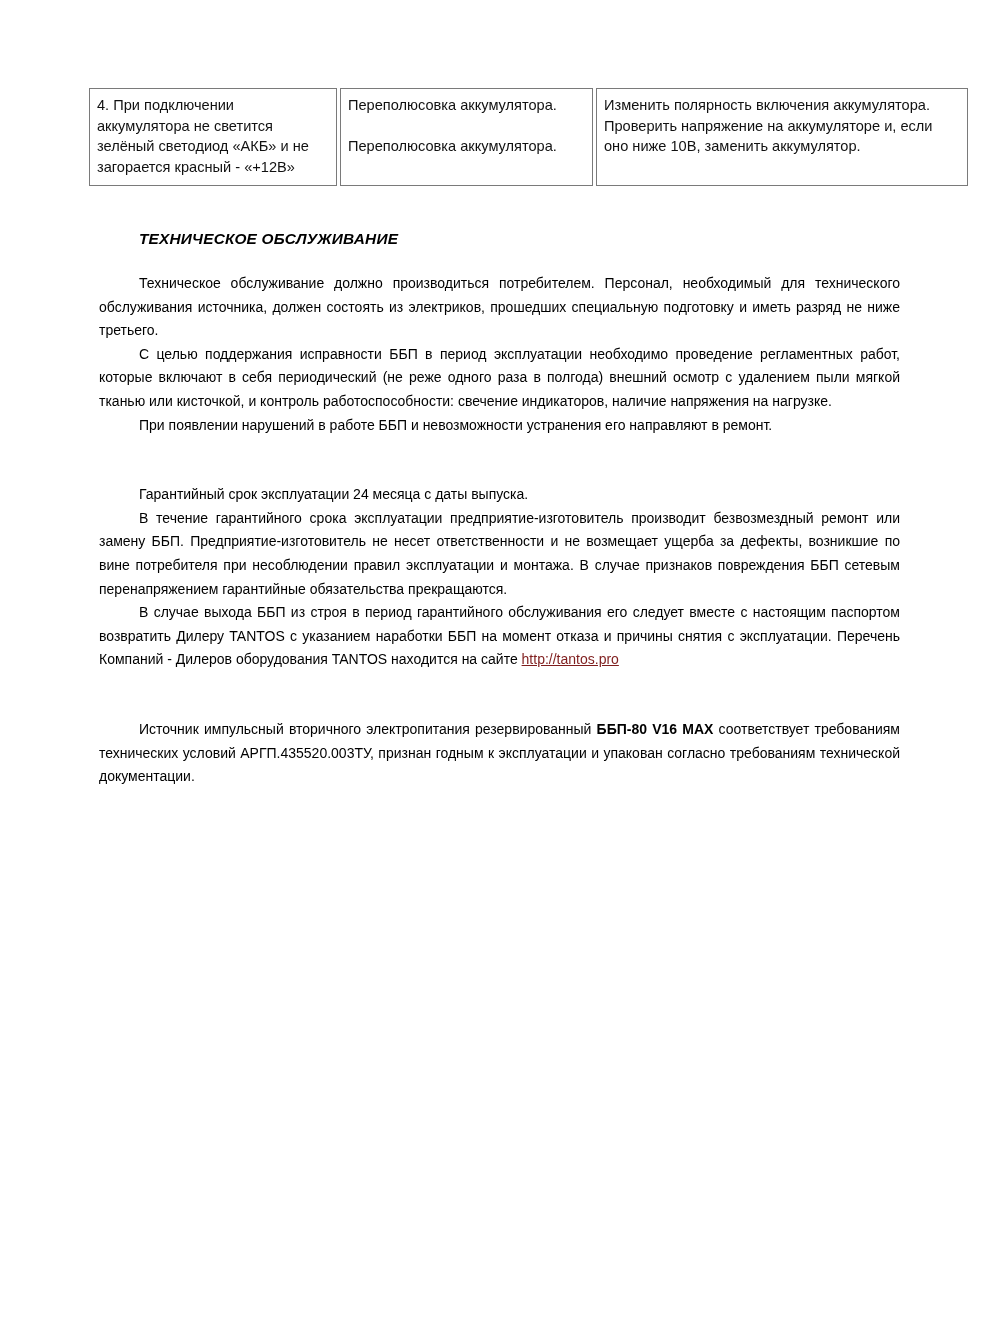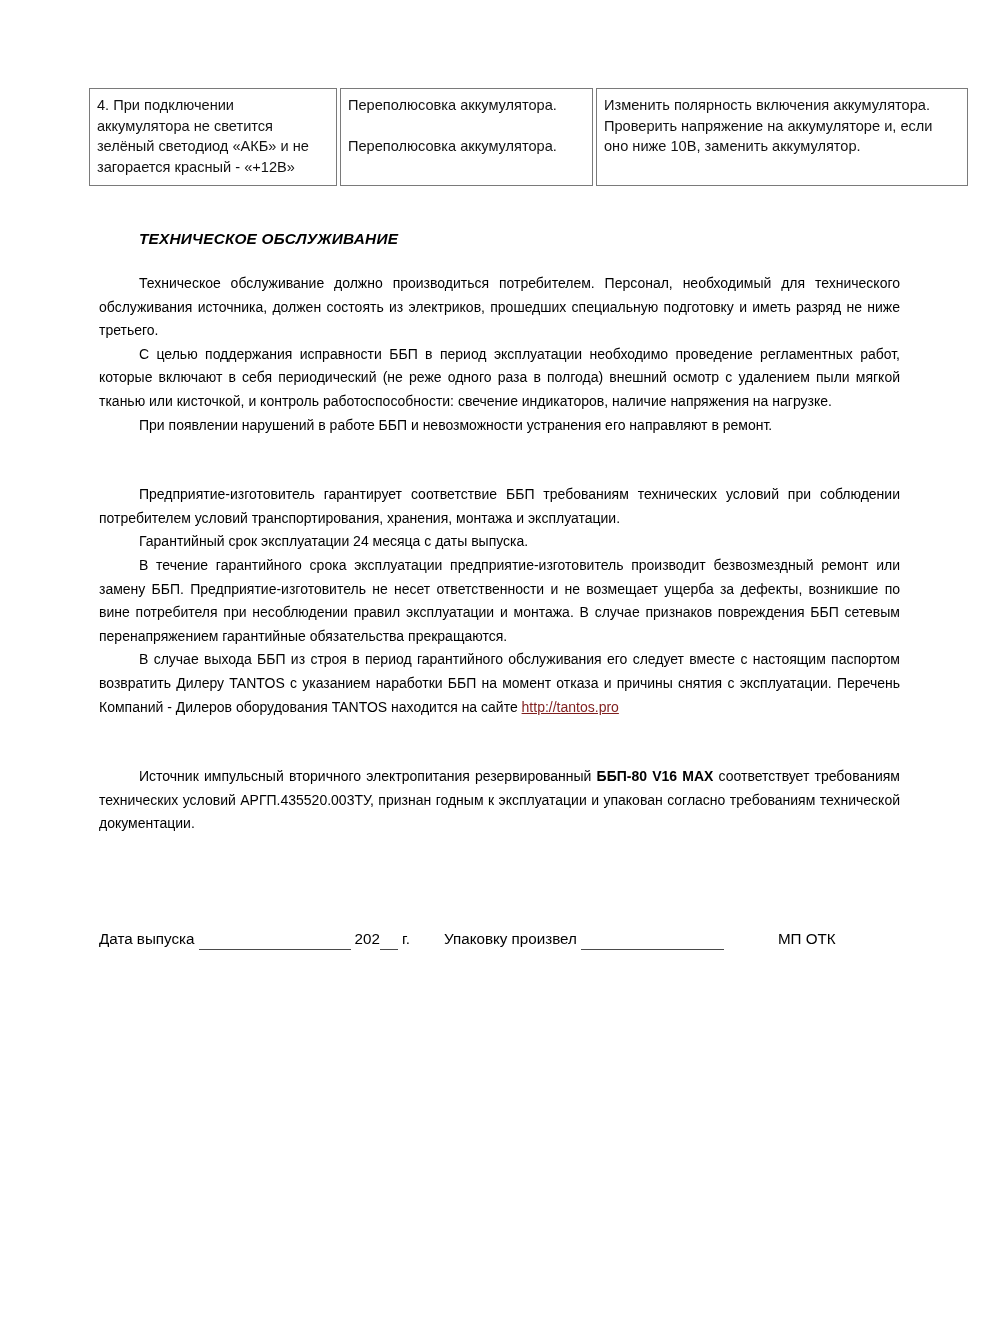--- a/index.html
+++ b/index.html
@@ -139,29 +139,25 @@
     <h2 class="section">ТЕХНИЧЕСКОЕ ОБСЛУЖИВАНИЕ</h2>
     <div class="sp-head-to-para"></div>
 
     <p class="para">Техническое обслуживание должно производиться потребителем. Персонал, необходимый для технического обслуживания источника, должен состоять из электриков, прошедших специальную подготовку и иметь разряд не ниже третьего.</p>
     <p class="para">С целью поддержания исправности ББП в период эксплуатации необходимо проведение регламентных работ, которые включают в себя периодический (не реже одного раза в полгода) внешний осмотр с удалением пыли мягкой тканью или кисточкой, и контроль работоспособности: свечение индикаторов, наличие напряжения на нагрузке.</p>
     <p class="para">При появлении нарушений в работе ББП и невозможности устранения его направляют в ремонт.</p>
 
     <div class="sp-para-to-head"></div>
     <div class="sp-head-to-para"></div>
 
-    <p class="para">Предприятие-изготовитель гарантирует соответствие ББП требованиям технических условий при соблюдении потребителем условий транспортирования, хранения, монтажа и эксплуатации.</p>
     <p class="para">Гарантийный срок эксплуатации 24 месяца с даты выпуска.</p>
     <p class="para">В течение гарантийного срока эксплуатации предприятие-изготовитель производит безвозмездный ремонт или замену ББП. Предприятие-изготовитель не несет ответственности и не возмещает ущерба за дефекты, возникшие по вине потребителя при несоблюдении правил эксплуатации и монтажа. В случае признаков повреждения ББП сетевым перенапряжением гарантийные обязательства прекращаются.</p>
 
     <p class="para"><span>В случае выхода ББП из строя в период гарантийного обслуживания его следует вместе с настоящим паспортом возвратить Дилеру TANTOS с указанием наработки ББП на момент отказа и причины снятия с эксплуатации. Перечень Компаний - Дилеров оборудования TANTOS находится на сайте </span><a class="link" href="#">http://tantos.pro</a></p>
 
     <div class="sp-para-to-head"></div>
     <div class="sp-head-to-para"></div>
 
     <p class="para"><span>Источник импульсный вторичного электропитания резервированный </span><span class="b">ББП-80 V16 MAX</span><span> соответствует требованиям технических условий АРГП.435520.003ТУ, признан годным к эксплуатации и упакован согласно требованиям технической документации.</span></p>
   </div>
 
-  <div class="sigline">
-    <span>Дата выпуска</span><span class="rule rule-a"></span><span>202</span><span class="rule-short"></span>&nbsp;<span>г.</span><span class="gap-md"></span><span>Упаковку произвел</span><span class="rule rule-b"></span><span class="gap-lg"></span><span>МП ОТК</span>
-  </div>
 
 </div>
 
 </body></html>

